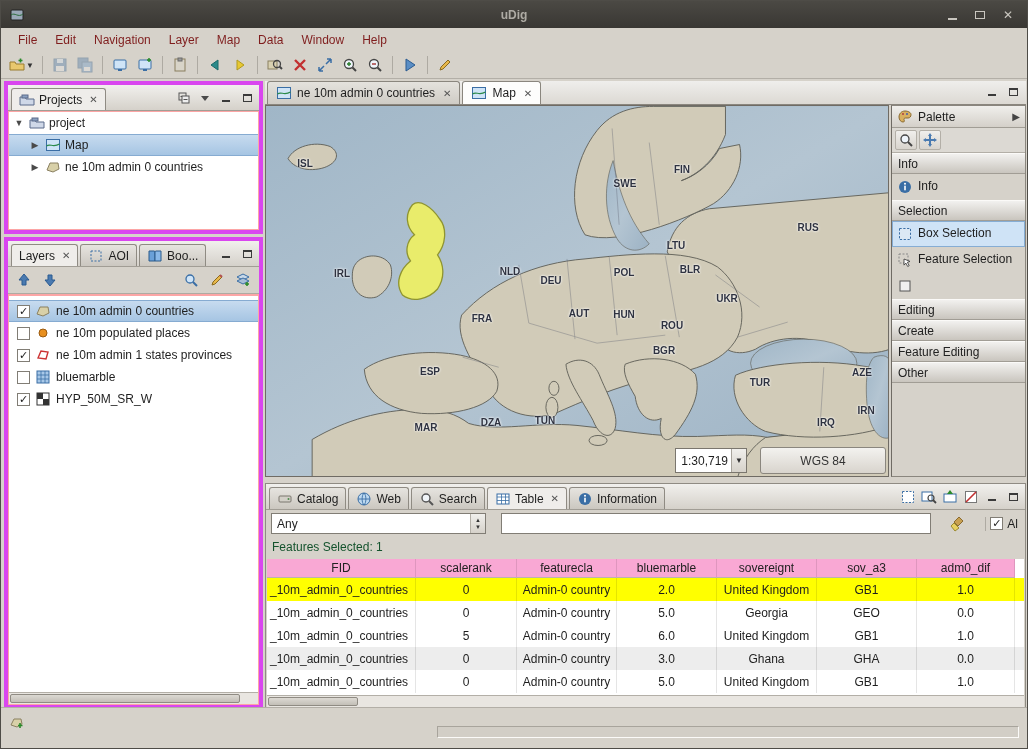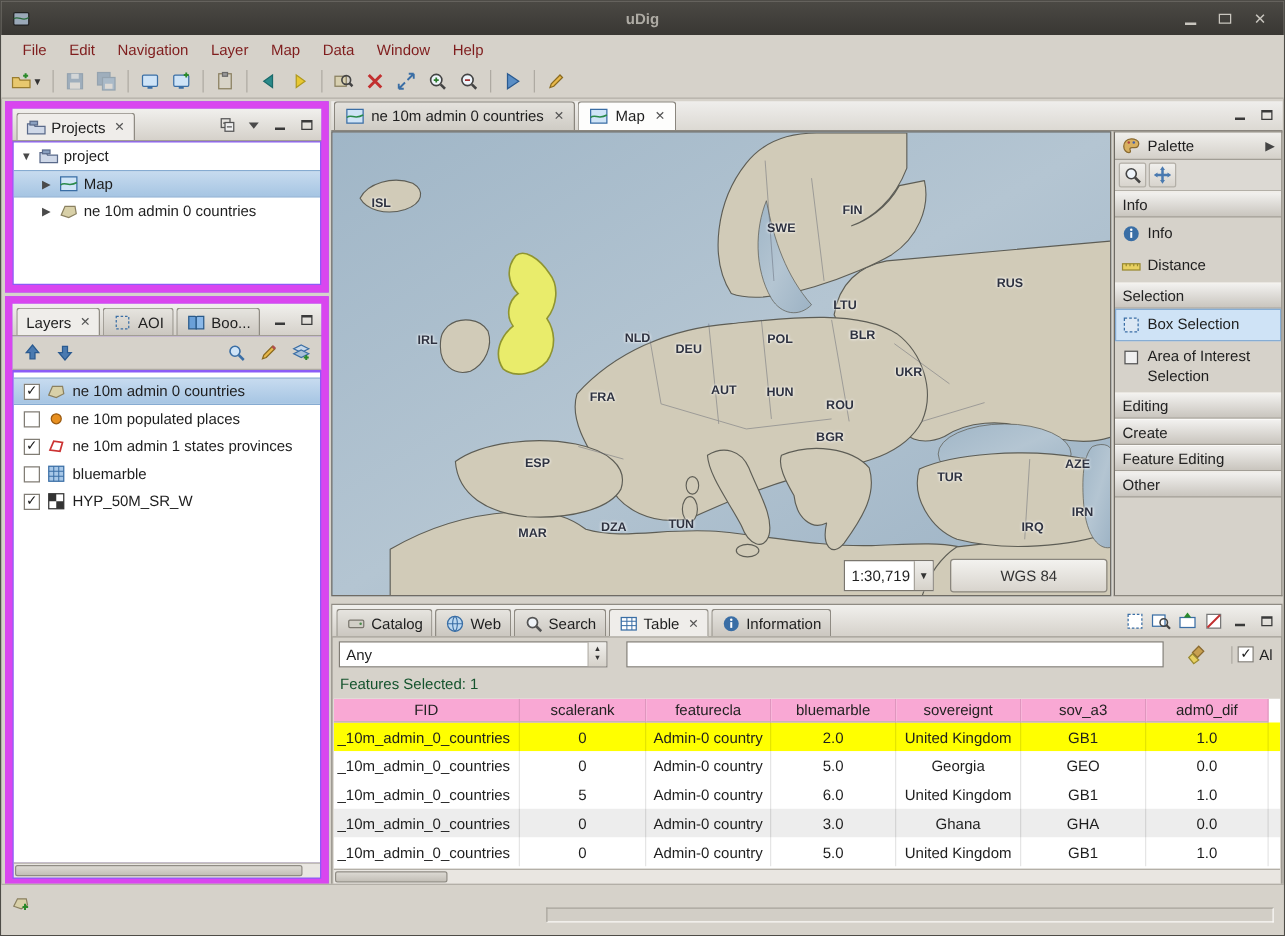--- a/index.html
+++ b/index.html
@@ -28,21 +28,21 @@
     border-bottom:1px solid #b3afa7; background:#d6d2ca; }
   .tbtn { min-width:24px; height:22px; display:flex; align-items:center; justify-content:center;
     border:1px solid transparent; border-radius:2px; padding:0 2px; }
   .tbtn.disabled svg { opacity:.35; }
   .dd-arrow { font-size:8px; color:#333; margin-left:1px; }
   .tsep { width:1px; height:18px; background:#aeaaa2; margin:0 4px; }
   .icon16 { width:16px; height:16px; display:inline-block; flex:none; line-height:0; }
   .icon16 svg { width:16px; height:16px; }
 
   
-  .view { position:absolute; border:6px solid #d946ef; background:#8b5cf6; }
+  .view { position:absolute; border:4px solid #d946ef; background:#fca5a5; }
   .view-header { height:26px; background:linear-gradient(#f1f0ed,#d5d1ca);
     border-bottom:1px solid #a19d95; display:flex; align-items:flex-end; padding:0 3px; }
   .vtab { height:22px; display:flex; align-items:center; gap:4px; padding:0 7px;
     border:1px solid #8f8b83; border-bottom:none; border-radius:3px 3px 0 0;
     background:linear-gradient(#e6e4df,#cbc7c0); margin-right:2px; white-space:nowrap; }
   .vtab.active { background:#efedea; }
   .close-x { font-size:10px; color:#555; margin-left:3px; }
   .view-actions { margin-left:auto; display:flex; align-items:center; gap:3px; padding-bottom:5px; }
   .mini-btn { width:18px; height:15px; display:flex; align-items:center; justify-content:center; color:#3a3a3a; }
   .mini-btn .min-glyph { width:8px; height:2px; background:#3a3a3a; margin-top:6px; }
@@ -571,41 +571,40 @@
           <span>Info</span>
         </div>
         <div class="pal-item">
           <span class="icon16"><svg viewBox="0 0 16 16">
               <circle cx="8" cy="8" r="6" fill="#3a6ea5"></circle>
               <rect x="7.2" y="6.7" width="1.6" height="4.6" fill="#fff"></rect>
               <circle cx="8" cy="4.7" r="1" fill="#fff"></circle>
             </svg></span>
           <span>Info</span>
         </div>
-        <div class="pal-item">
-          <span class="icon16"><svg viewBox="0 0 16 16">
-              <rect x="1" y="6" width="14" height="5" fill="#e8d060" stroke="#9a8a30"></rect>
-              <path d="M4 6v2M7 6v2M10 6v2M13 6v2" stroke="#9a8a30"></path>
-            </svg></span>
-          <span>Distance</span>
-        </div>
         <div class="drawer-header">
           <span>Selection</span>
         </div>
         <div class="pal-item selected">
           <span class="icon16"><svg viewBox="0 0 16 16">
               <rect x="2.5" y="2.5" width="11" height="11" fill="#dce8f4" stroke="#3a6ea5" stroke-dasharray="2.2 1.6"></rect>
             </svg></span>
           <span>Box Selection</span>
         </div>
         <div class="pal-item">
           <span class="icon16"><svg viewBox="0 0 16 16">
+              <rect x="2" y="2" width="9" height="9" fill="none" stroke="#888" stroke-dasharray="2 1.5"></rect>
+              <path d="M7 7 l6 2.4 -2.6.9 1.8 3.4 -1.5.8 -1.8-3.4 -1.9 2z" fill="#fff" stroke="#333" stroke-width=".8"></path>
+            </svg></span>
+          <span>Feature Selection</span>
+        </div>
+        <div class="pal-item">
+          <span class="icon16"><svg viewBox="0 0 16 16">
               <rect x="3" y="3" width="10" height="10" fill="#f0f0f0" stroke="#555"></rect>
             </svg></span>
-          <span>Area of Interest Selection</span>
         </div>
         <div class="drawer-header">
           <span>Editing</span>
         </div>
         <div class="drawer-header">
           <span>Create</span>
         </div>
         <div class="drawer-header">
           <span>Feature Editing</span>
         </div>

